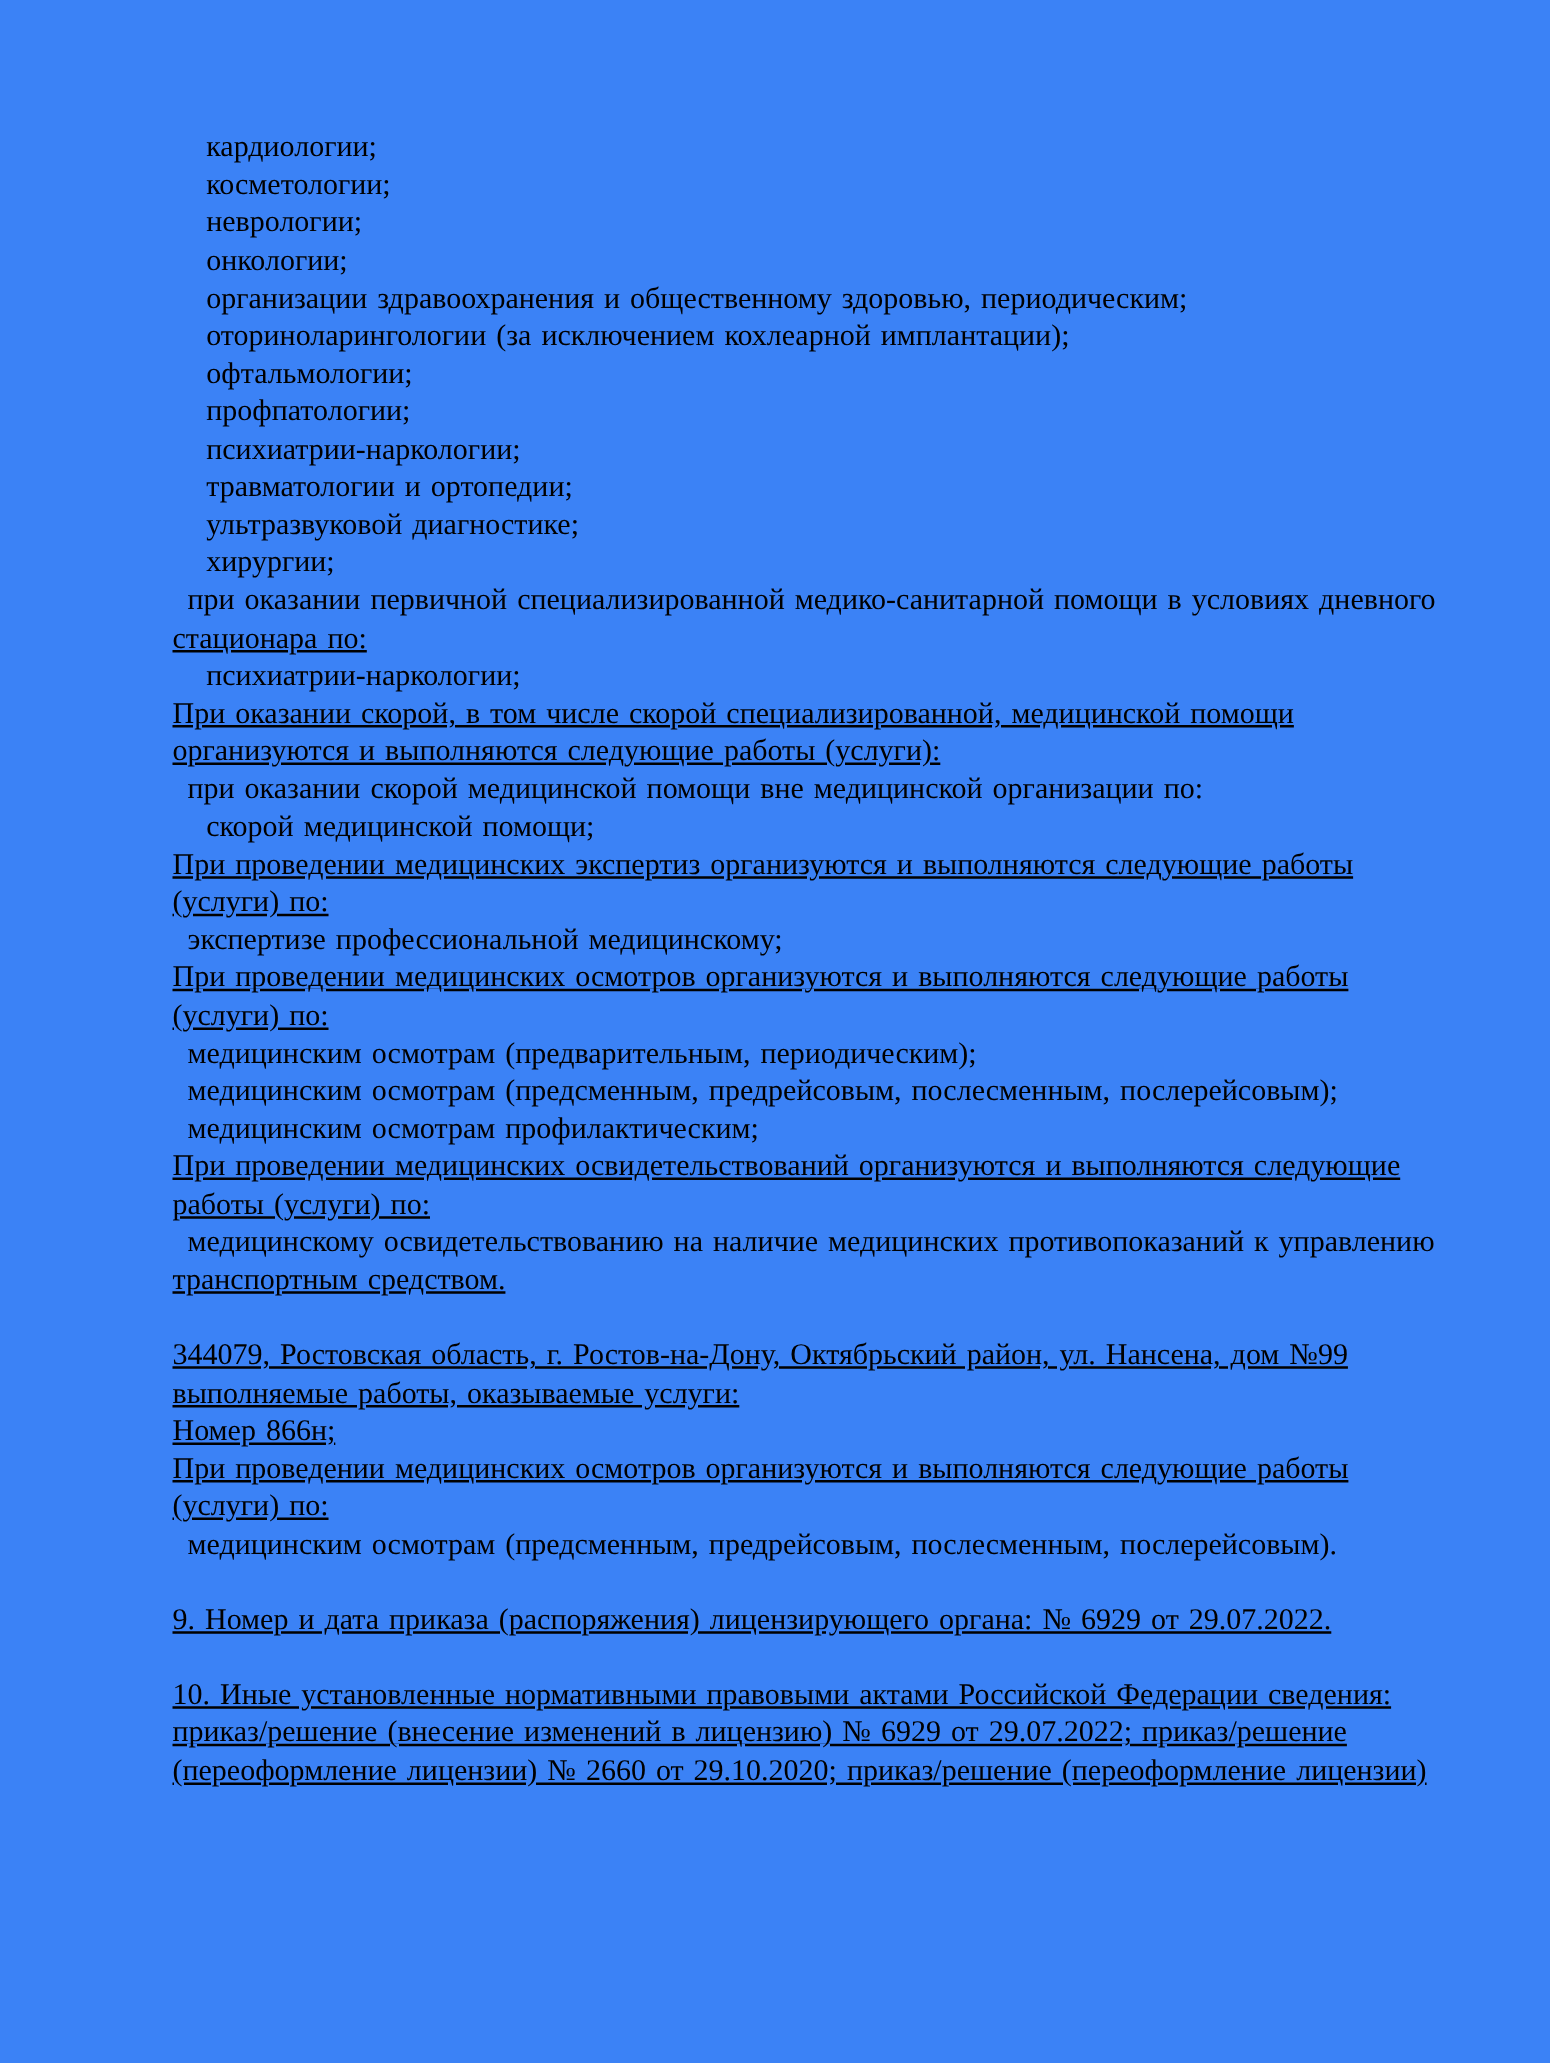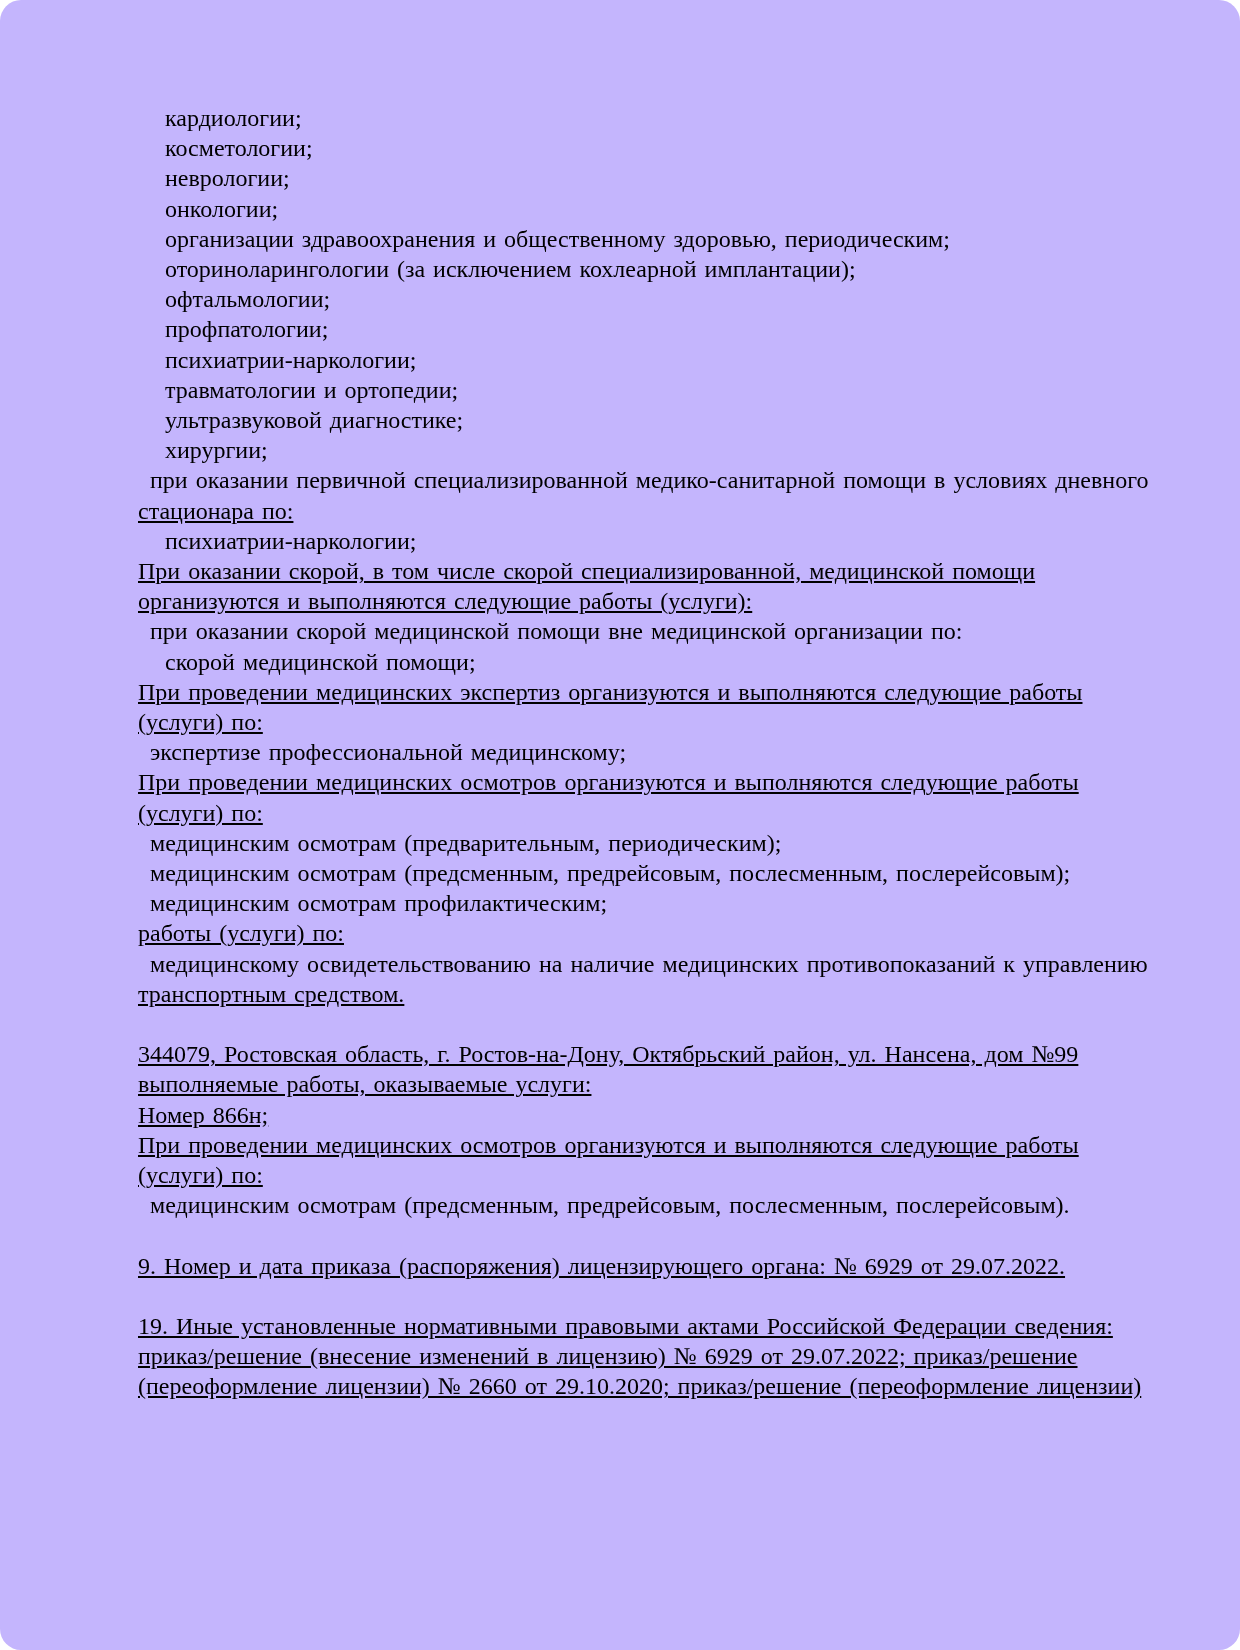--- a/index.html
+++ b/index.html
@@ -4,22 +4,21 @@
 <style>
   html, body { margin: 0; padding: 0; }
   body {
     width: 1240px; height: 1650px;
     background: #ffffff;
     overflow: hidden;
   }
   .page {
     position: relative;
     width: 1240px; height: 1650px;
-    background: #c4b5fd;
-    border-radius: 21px;
+    background: #3b82f6;
   }
   .doc {
     position: absolute;
     left: 138px; top: 103px;
     width: 1030px;
     font-family: "Liberation Serif", "DejaVu Serif", serif;
     font-size: 24px;
     line-height: 30.2px;
     color: #000000;
     word-spacing: 2px;
@@ -57,30 +56,31 @@
       <div class="line ind1">при оказании скорой медицинской помощи вне медицинской организации по:</div>
       <div class="line ind2">скорой медицинской помощи;</div>
       <div class="line ind0">При проведении медицинских экспертиз организуются и выполняются следующие работы</div>
       <div class="line ind0">(услуги) по:</div>
       <div class="line ind1">экспертизе профессиональной медицинскому;</div>
       <div class="line ind0">При проведении медицинских осмотров организуются и выполняются следующие работы</div>
       <div class="line ind0">(услуги) по:</div>
       <div class="line ind1">медицинским осмотрам (предварительным, периодическим);</div>
       <div class="line ind1">медицинским осмотрам (предсменным, предрейсовым, послесменным, послерейсовым);</div>
       <div class="line ind1">медицинским осмотрам профилактическим;</div>
+      <div class="line ind0">При проведении медицинских освидетельствований организуются и выполняются следующие</div>
       <div class="line ind0">работы (услуги) по:</div>
       <div class="line ind1">медицинскому освидетельствованию на наличие медицинских противопоказаний к управлению</div>
       <div class="line ind0">транспортным средством.</div>
       <div class="line ind0"></div>
       <div class="line ind0">344079, Ростовская область, г. Ростов-на-Дону, Октябрьский район, ул. Нансена, дом №99</div>
       <div class="line ind0">выполняемые работы, оказываемые услуги:</div>
       <div class="line ind0">Номер 866н;</div>
       <div class="line ind0">При проведении медицинских осмотров организуются и выполняются следующие работы</div>
       <div class="line ind0">(услуги) по:</div>
       <div class="line ind1">медицинским осмотрам (предсменным, предрейсовым, послесменным, послерейсовым).</div>
       <div class="line ind0"></div>
       <div class="line ind0">9. Номер и дата приказа (распоряжения) лицензирующего органа: № 6929 от 29.07.2022.</div>
       <div class="line ind0"></div>
-      <div class="line ind0">19. Иные установленные нормативными правовыми актами Российской Федерации сведения:</div>
+      <div class="line ind0">10. Иные установленные нормативными правовыми актами Российской Федерации сведения:</div>
       <div class="line ind0">приказ/решение (внесение изменений в лицензию) № 6929 от 29.07.2022; приказ/решение</div>
       <div class="line ind0">(переоформление лицензии) № 2660 от 29.10.2020; приказ/решение (переоформление лицензии)</div>
     </div>
 </div>
 
 </body></html>

